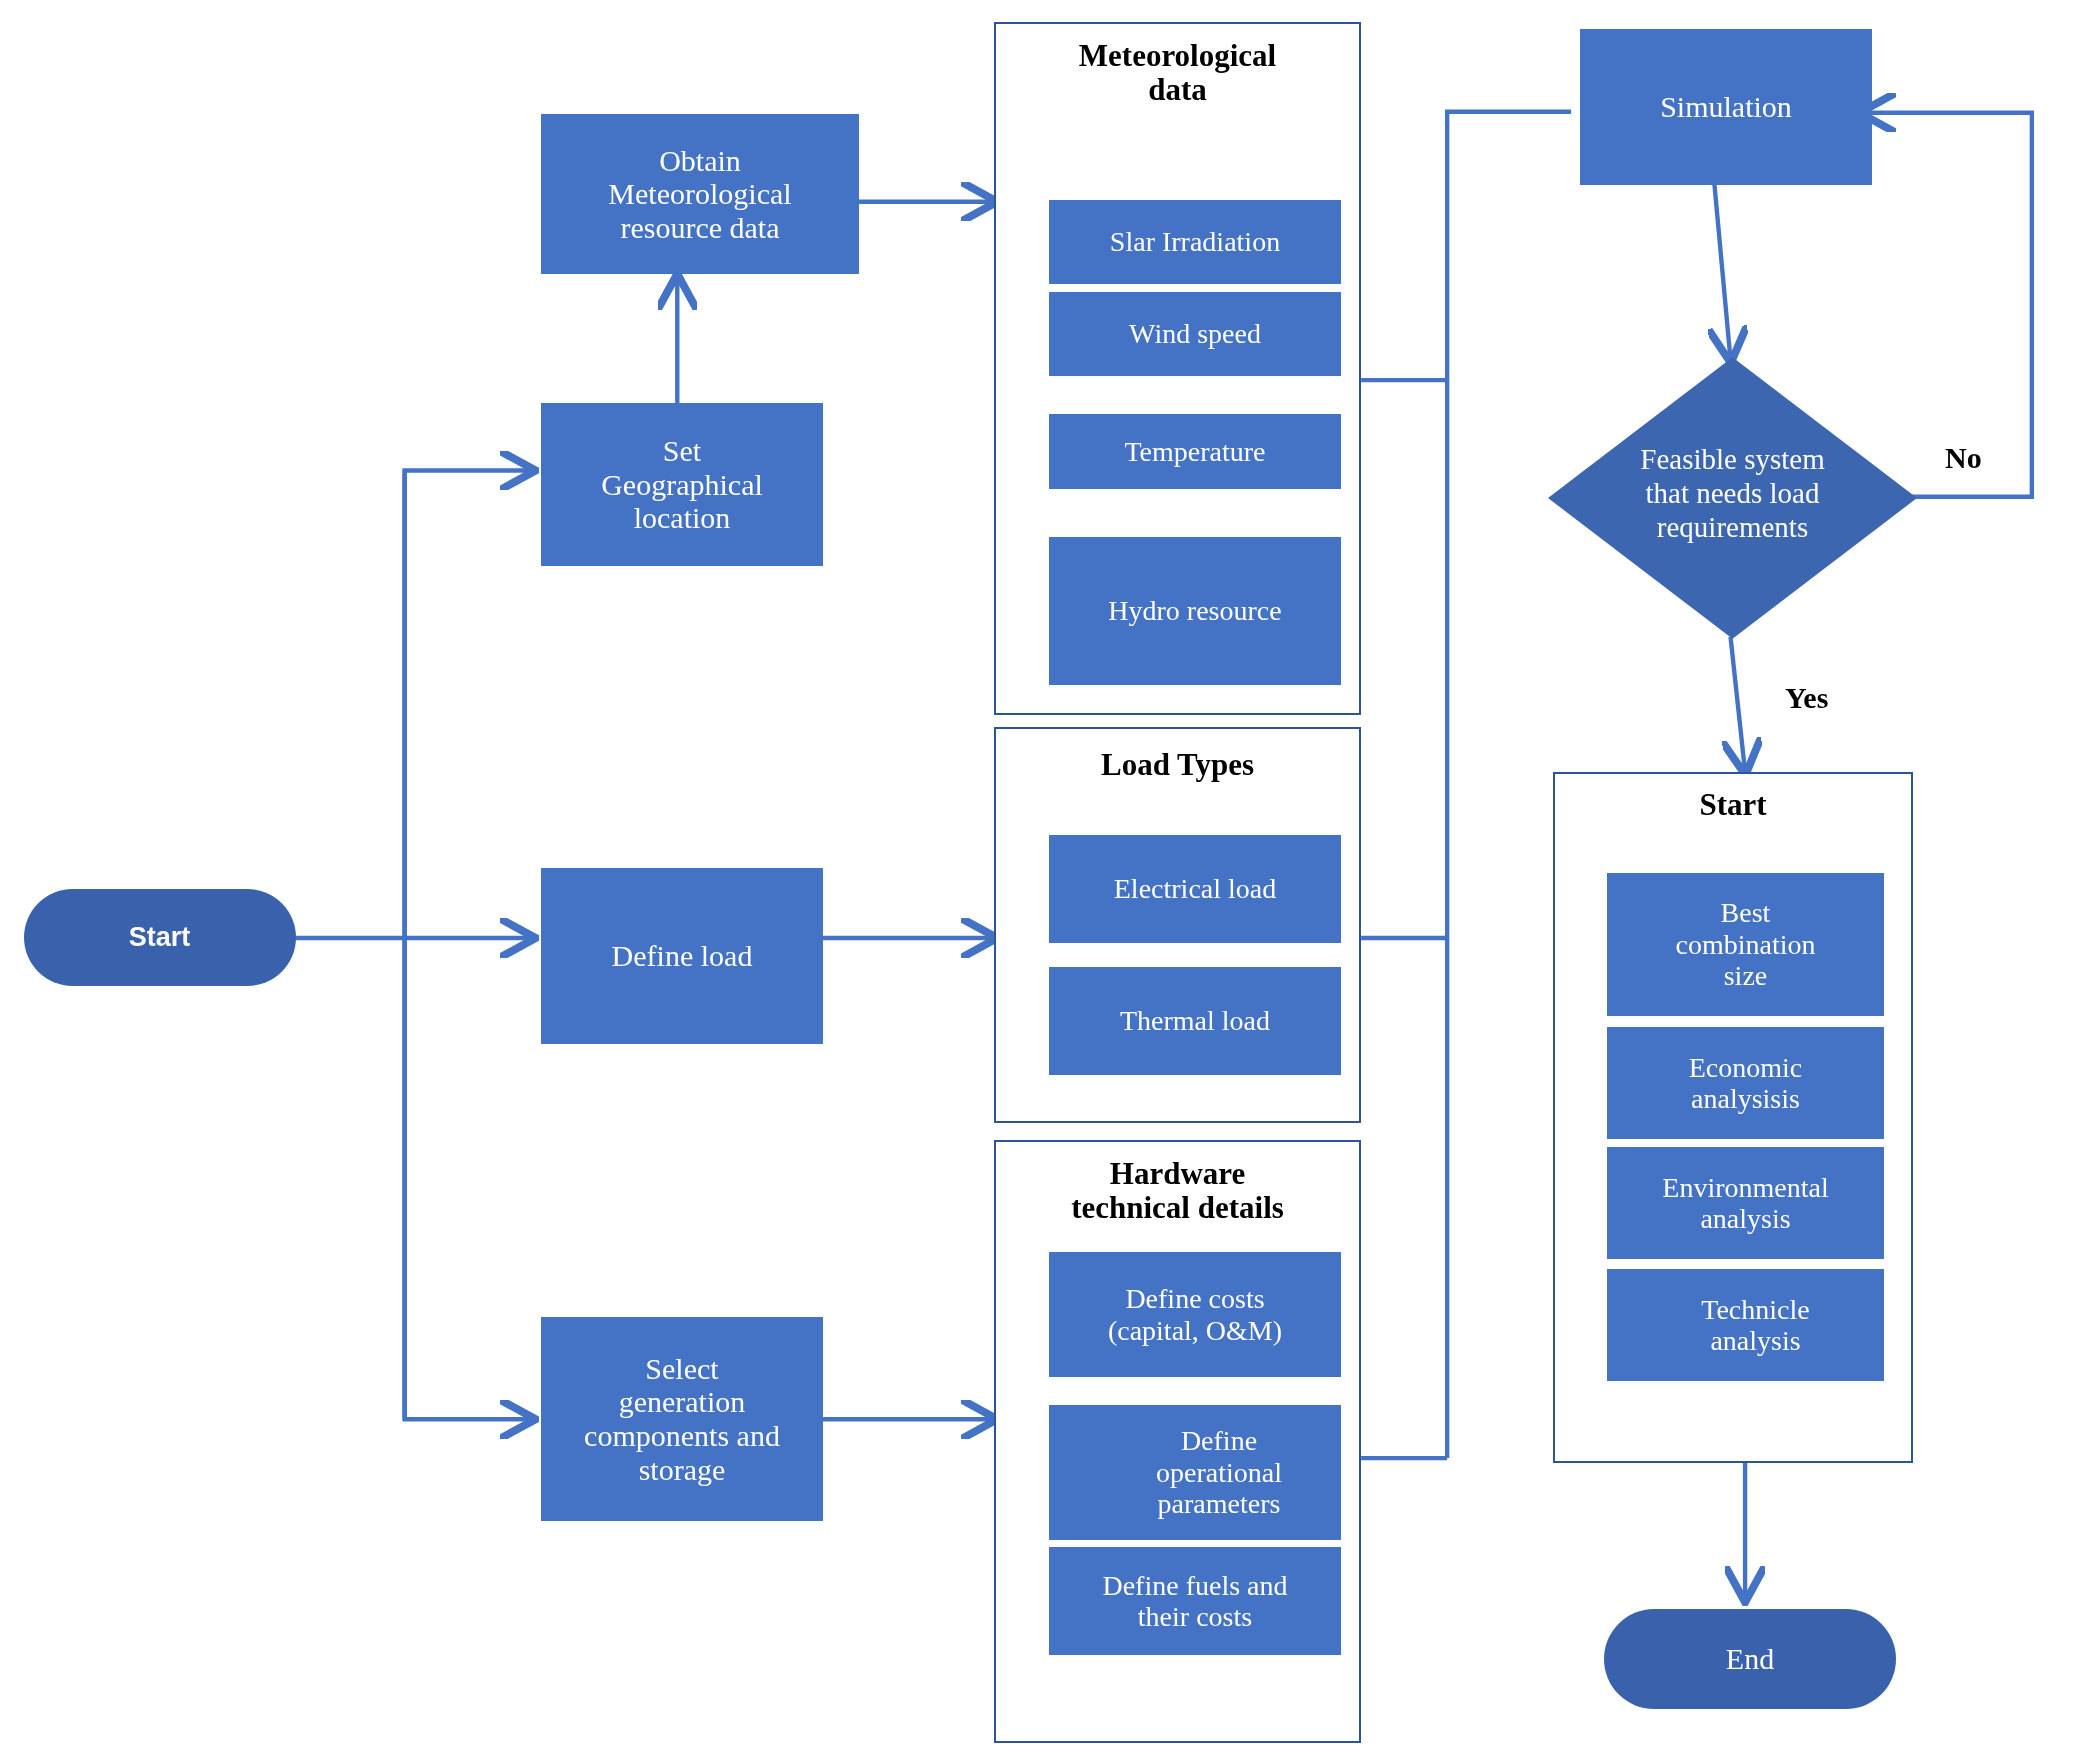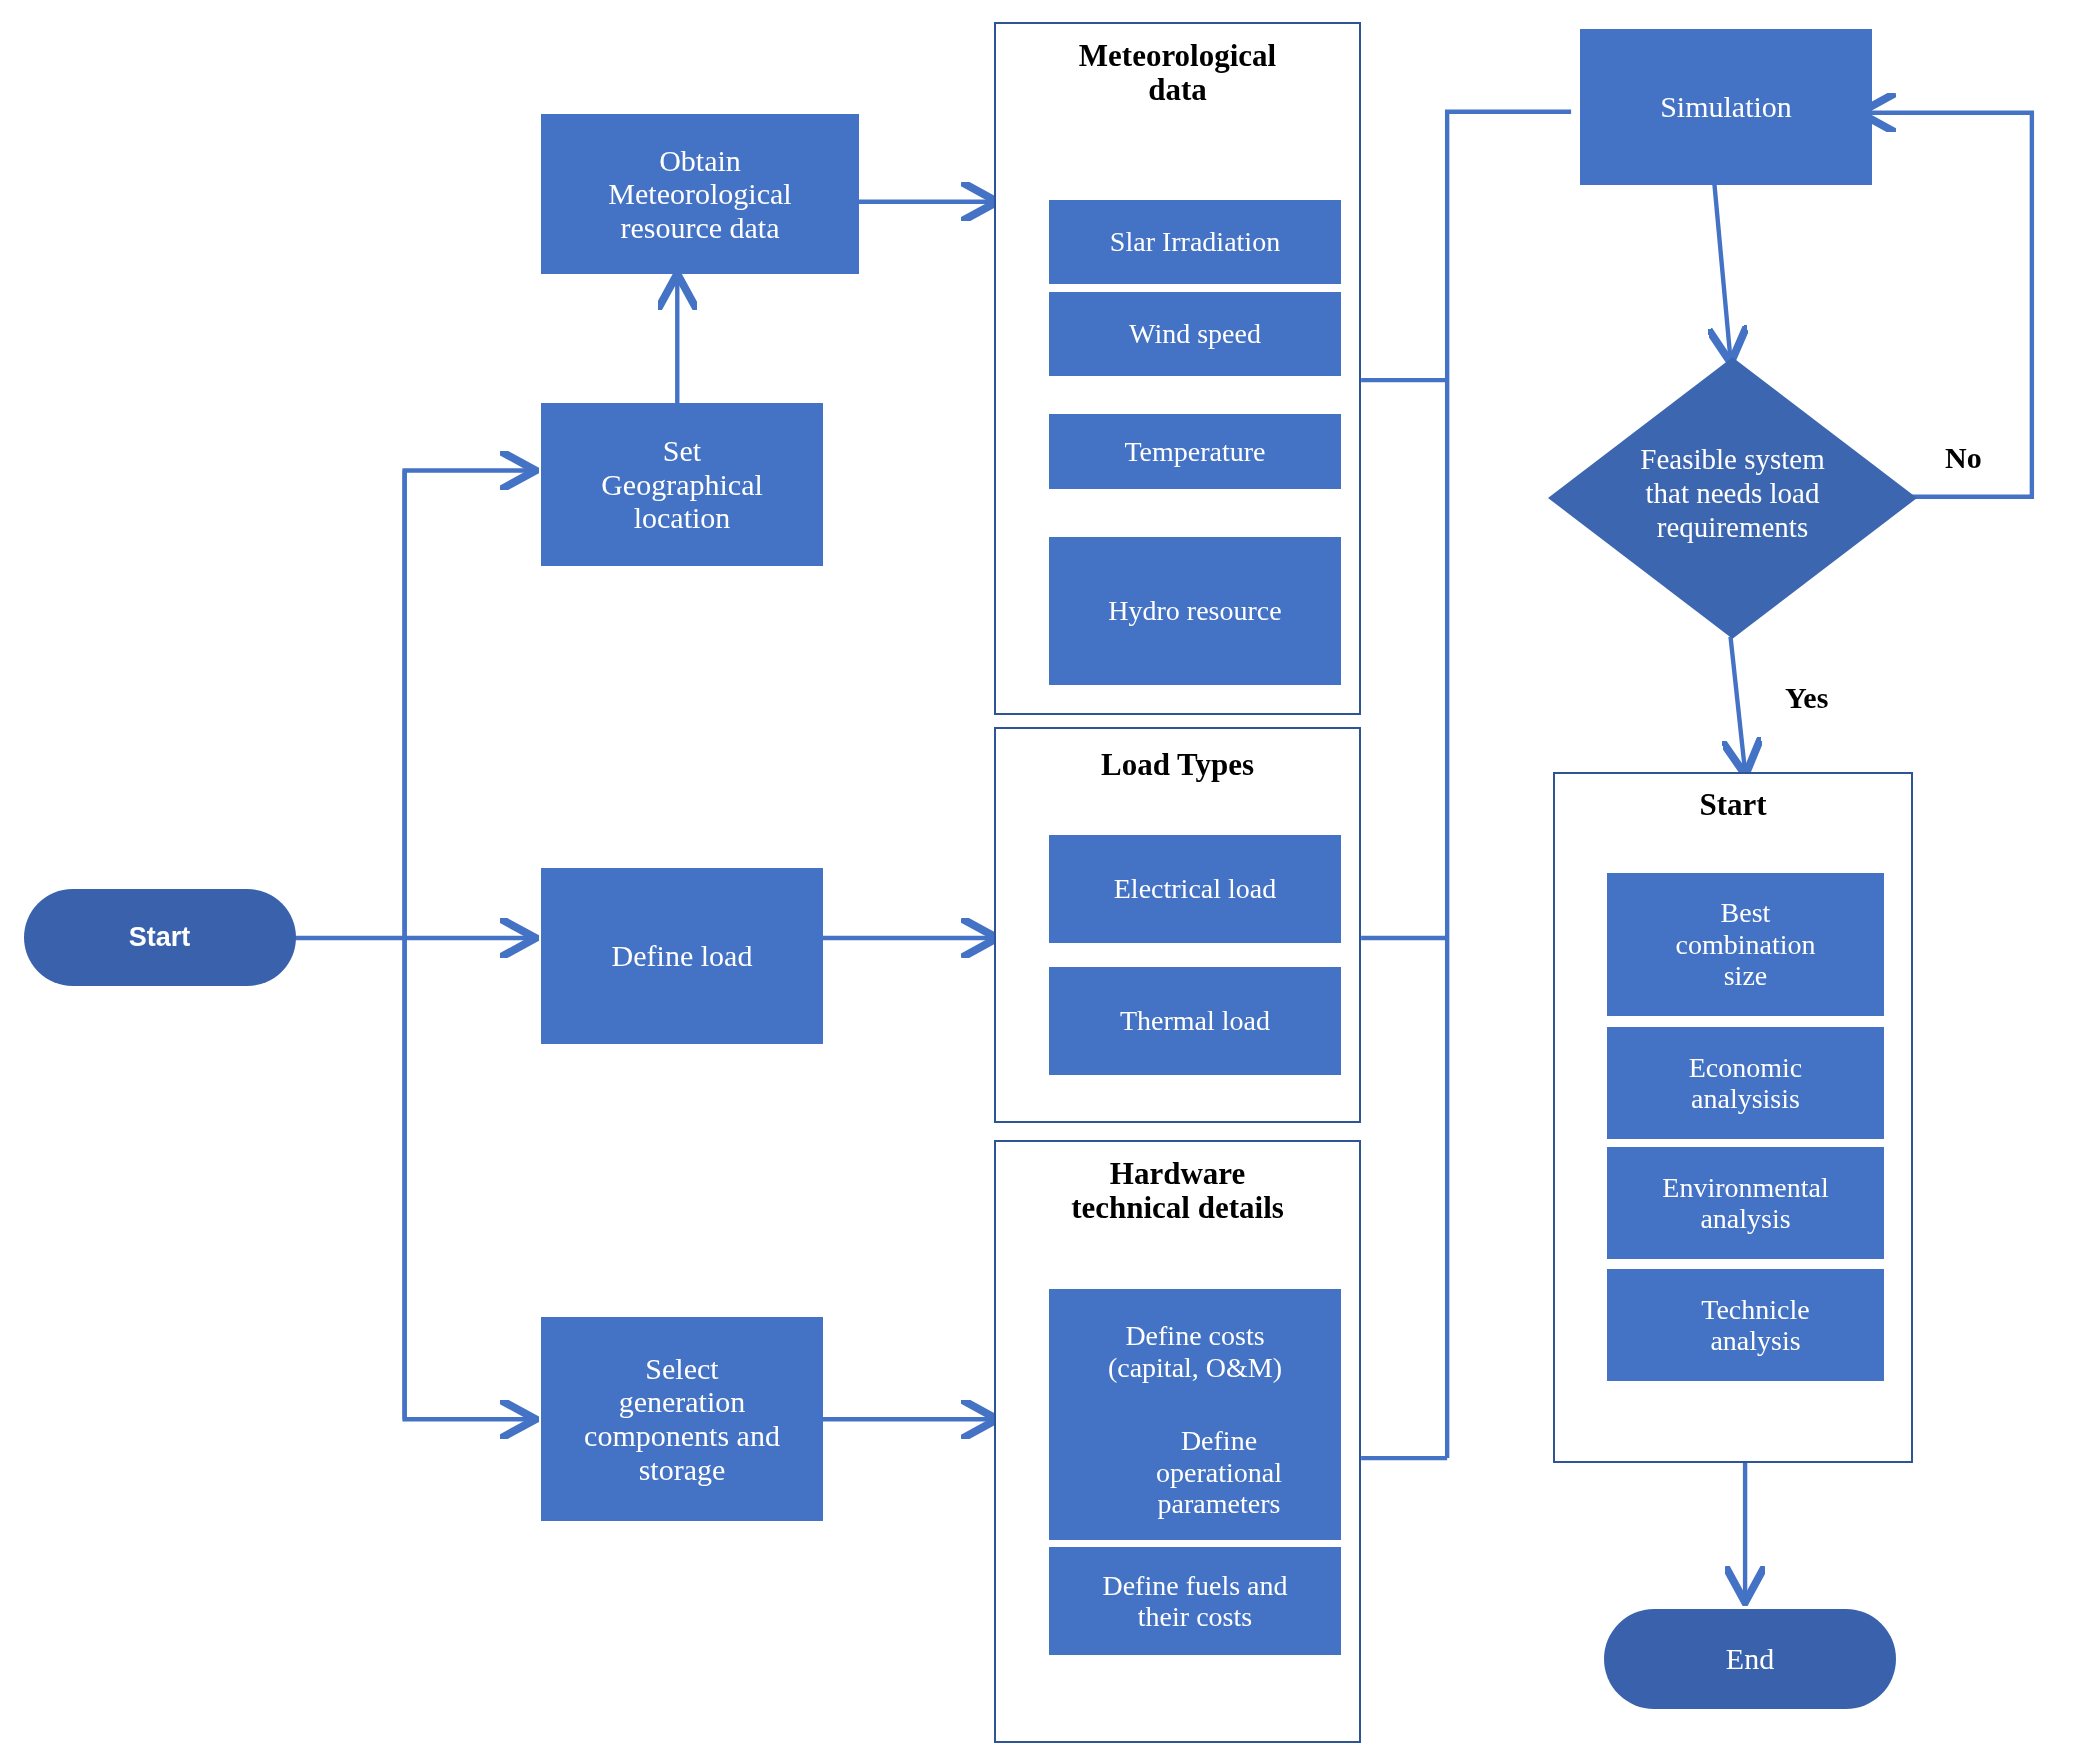--- a/index.html
+++ b/index.html
@@ -169,21 +169,21 @@
   <div class="group" style="left:994px; top:727px; width:367px; height:396px;">
     <div class="group-title" style="top:19.4px;">Load Types</div>
   </div>
   <div class="node subitem" style="left:1040px; top:835px; width:292px; height:108px;">Electrical load</div>
   <div class="node subitem" style="left:1040px; top:967px; width:292px; height:108px;">Thermal load</div>
 
   <div class="group" style="left:994px; top:1140px; width:367px; height:603px;">
     <div class="group-title" style="top:14.6px;">Hardware
 technical details</div>
   </div>
-  <div class="node subitem" style="left:1040px; top:1289px; width:292px; height:125px;">Define costs
+  <div class="node subitem" style="left:1040px; top:1252px; width:292px; height:125px;">Define costs
 (capital, O&amp;M)</div>
   <div class="node subitem" style="left:1040px; top:1405px; width:292px; height:135px;padding-left:48px;">Define
 operational
 parameters</div>
   <div class="node subitem" style="left:1040px; top:1547px; width:292px; height:108px;">Define fuels and
 their costs</div>
 
   <div class="node proc" style="left:1571px; top:29px; width:292px; height:156px;">Simulation</div>
 
   <div class="diamond-wrap" style="left:1548px; top:357px; width:369px; height:282px;">

